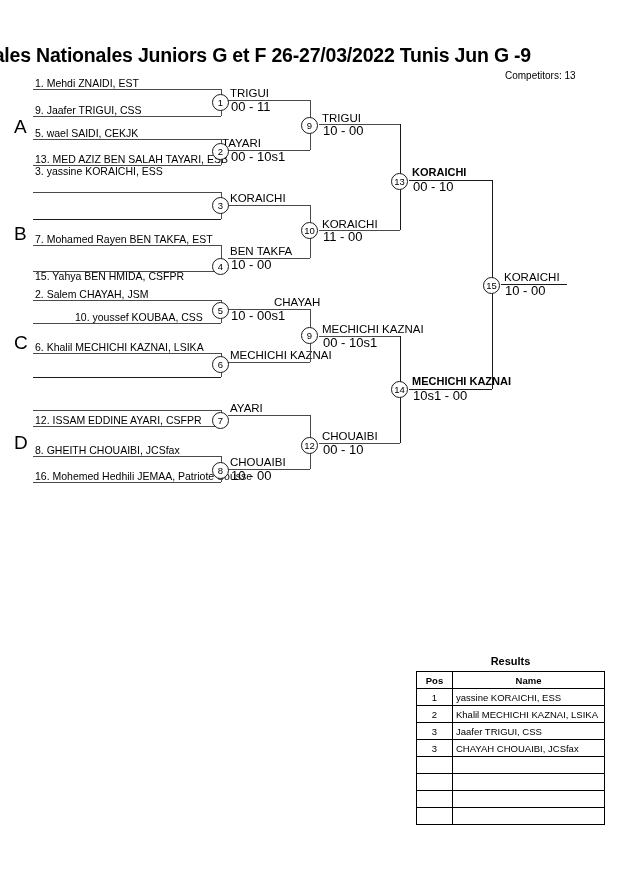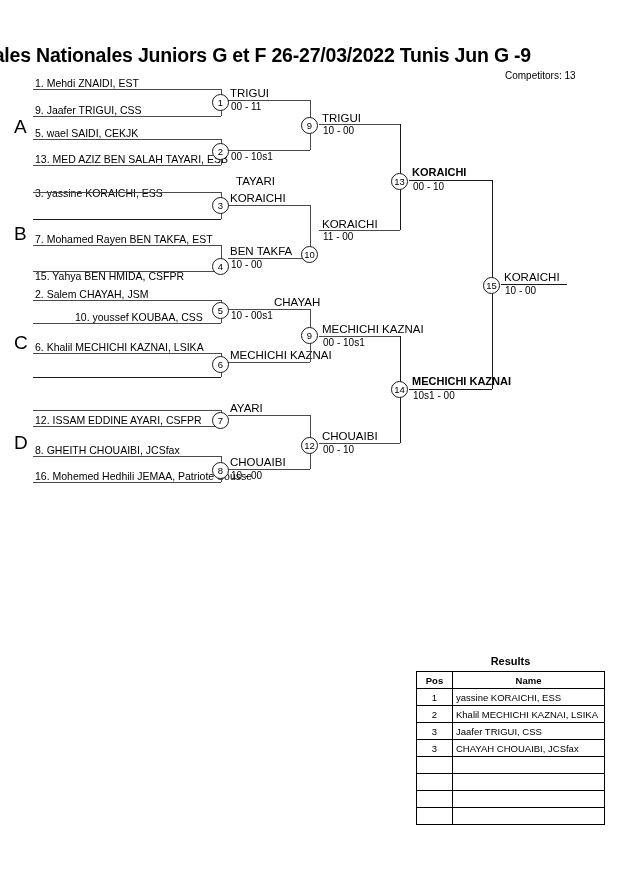--- a/index.html
+++ b/index.html
@@ -58,21 +58,21 @@
   
   .winner {
     position: absolute;
     font-size: 11.5px;
     white-space: nowrap;
     line-height: 12px;
   }
   .winner.bold { font-weight: bold; font-size: 11px; }
   .score {
     position: absolute;
-    font-size: 10px;
+    font-size: 13px;
     white-space: nowrap;
     line-height: 8px;
     text-align: center;
   }
 
   
   .bubble {
     position: absolute;
     width: 17px; height: 17px;
     border: 1.3px solid #1a1a1a;
@@ -137,21 +137,21 @@
   <div class="player" style="left:35px; top:78px;">1. Mehdi ZNAIDI, EST</div>
   <div class="hline" style="left:33px; top:89px; width:188px;"></div>
   <div class="player" style="left:35px; top:105px;">9. Jaafer TRIGUI, CSS</div>
   <div class="hline" style="left:33px; top:116px; width:188px;"></div>
 
   <div class="player" style="left:35px; top:128px;">5. wael SAIDI, CEKJK</div>
   <div class="hline" style="left:33px; top:139px; width:188px;"></div>
   <div class="player" style="left:35px; top:154px;">13. MED AZIZ BEN SALAH TAYARI, ESB</div>
   <div class="hline" style="left:33px; top:165px; width:188px;"></div>
 
-  <div class="player" style="left:35px; top:188px;">3. yassine KORAICHI, ESS</div>
+  <div class="player" style="left:35px; top:166px;">3. yassine KORAICHI, ESS</div>
   <div class="hline" style="left:33px; top:192px; width:188px;"></div>
   <div class="player" style="left:35px; top:208px;"></div>
   <div class="hline dark" style="left:33px; top:219px; width:188px;"></div>
 
   <div class="player" style="left:35px; top:234px;">7. Mohamed Rayen BEN TAKFA, EST</div>
   <div class="hline" style="left:33px; top:245px; width:188px;"></div>
   <div class="player" style="left:35px; top:260px;margin-top:11px;">15. Yahya BEN HMIDA, CSFPR</div>
   <div class="hline" style="left:33px; top:271px; width:188px;"></div>
 
   <div class="player" style="left:35px; top:289px;">2. Salem CHAYAH, JSM</div>
@@ -189,21 +189,21 @@
   <div class="bubble" style="left:212px; top:258px;">4</div>
   <div class="bubble" style="left:212px; top:302px;">5</div>
   <div class="bubble" style="left:212px; top:356px;">6</div>
   <div class="bubble" style="left:212px; top:412px;">7</div>
   <div class="bubble" style="left:212px; top:462px;">8</div>
 
   <div class="winner" style="left:230px; top:87px;">TRIGUI</div>
   <div class="hline" style="left:228px; top:100px; width:82px;"></div>
   <div class="score" style="left:231px; top:103px;">00 - 11</div>
 
-  <div class="winner" style="left:236px; top:137px;margin-top:38px;">TAYARI</div>
+  <div class="winner" style="left:222px; top:137px;">TAYARI</div>
   <div class="hline" style="left:228px; top:150px; width:82px;"></div>
   <div class="score" style="left:231px; top:153px;">00 - 10s1</div>
 
   <div class="winner" style="left:230px; top:192px;">KORAICHI</div>
   <div class="hline" style="left:228px; top:205px; width:82px;"></div>
   <div class="score" style="left:231px; top:208px;"></div>
 
   <div class="winner" style="left:230px; top:245px;">BEN TAKFA</div>
   <div class="hline" style="left:228px; top:258px; width:82px;"></div>
   <div class="score" style="left:231px; top:261px;">10 - 00</div>
@@ -223,21 +223,21 @@
   <div class="winner" style="left:230px; top:456px;">CHOUAIBI</div>
   <div class="hline" style="left:228px; top:469px; width:82px;"></div>
   <div class="score" style="left:231px; top:472px;">10 - 00</div>
 
   <div class="vline" style="left:310px; top:100px; height:50px;"></div>
   <div class="vline" style="left:310px; top:205px; height:53px;"></div>
   <div class="vline" style="left:310px; top:309px; height:53px;"></div>
   <div class="vline" style="left:310px; top:415px; height:54px;"></div>
 
   <div class="bubble" style="left:301px; top:117px;">9</div>
-  <div class="bubble" style="left:301px; top:222px;margin-top:24px;">10</div>
+  <div class="bubble" style="left:301px; top:222px;">10</div>
   <div class="bubble" style="left:301px; top:327px;">9</div>
   <div class="bubble" style="left:301px; top:437px;">12</div>
 
   <div class="winner" style="left:322px; top:112px;">TRIGUI</div>
   <div class="hline" style="left:319px; top:124px; width:81px;"></div>
   <div class="score" style="left:323px; top:127px;">10 - 00</div>
 
   <div class="winner" style="left:322px; top:218px;">KORAICHI</div>
   <div class="hline" style="left:319px; top:230px; width:81px;"></div>
   <div class="score" style="left:323px; top:233px;">11 - 00</div>

